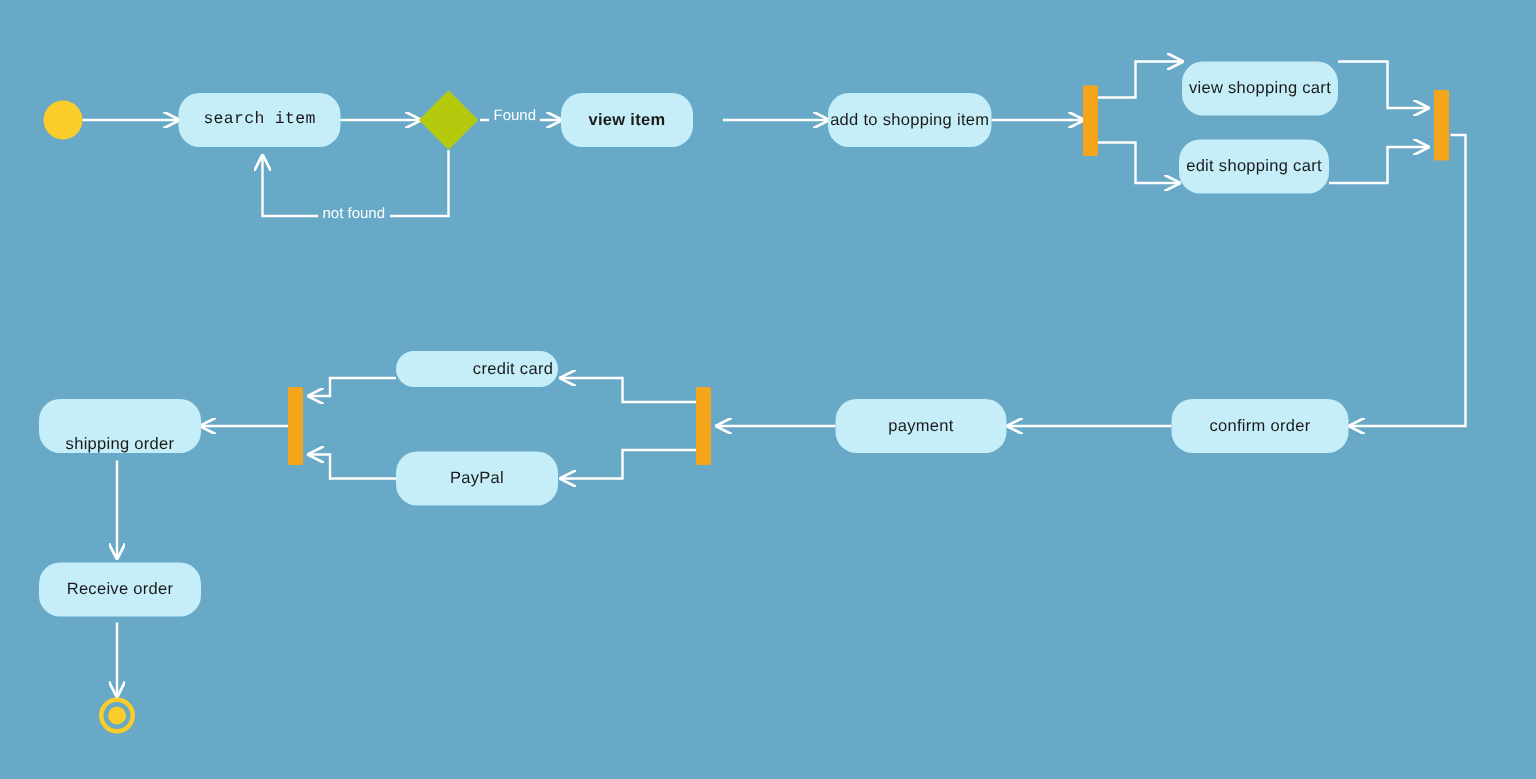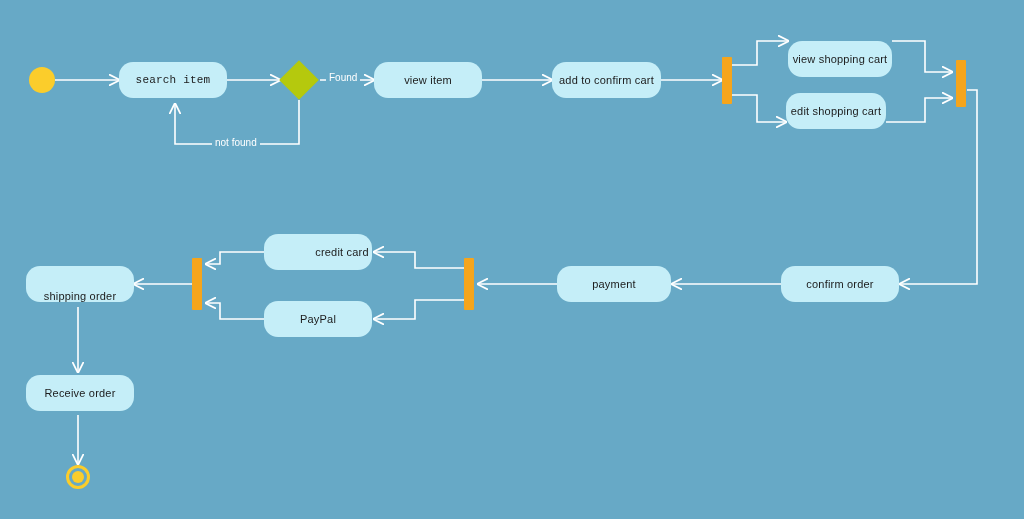--- a/index.html
+++ b/index.html
@@ -143,26 +143,26 @@
   <div class="node" style="left:119px; top:62px; width:108px; height:36px;font-family:Liberation Mono, monospace;">
     <span>search item</span>
   </div>
 
   <div class="diamond" style="left:285px; top:66px; width:28px; height:28px;"></div>
 
   <div class="edge-label" style="left:326px; top:72px;">Found</div>
 
   <div class="edge-label" style="left:212px; top:137px;">not found</div>
 
-  <div class="node" style="left:374px; top:62px; width:108px; height:36px;">
+  <div class="node" style="left:374px; top:62px; width:88px; height:36px;font-weight:bold;">
     <span>view item</span>
   </div>
 
   <div class="node" style="left:552px; top:62px; width:109px; height:36px;">
-    <span>add to confirm cart</span>
+    <span>add to shopping item</span>
   </div>
 
   <div class="bar" style="left:722px; top:57px; width:10px; height:47px;"></div>
 
   <div class="node" style="left:788px; top:23px; width:104px; height:36px;margin-top:18px;">
     <span>view shopping cart</span>
   </div>
 
   <div class="node" style="left:786px; top:93px; width:100px; height:36px;">
     <span>edit shopping cart</span>
@@ -173,21 +173,21 @@
   <div class="node" style="left:781px; top:266px; width:118px; height:36px;">
     <span>confirm order</span>
   </div>
 
   <div class="node" style="left:557px; top:266px; width:114px; height:36px;">
     <span>payment</span>
   </div>
 
   <div class="bar" style="left:464px; top:258px; width:10px; height:52px;"></div>
 
-  <div class="node" style="left:264px; top:234px; width:108px; height:36px;padding-left:48px;">
+  <div class="node" style="left:264px; top:234px; width:108px; height:24px;padding-left:48px;">
     <span>credit card</span>
   </div>
 
   <div class="node" style="left:264px; top:301px; width:108px; height:36px;">
     <span>PayPal</span>
   </div>
 
   <div class="bar" style="left:192px; top:258px; width:10px; height:52px;"></div>
 
   <div class="node" style="left:26px; top:266px; width:108px; height:36px;align-items:flex-end;">

